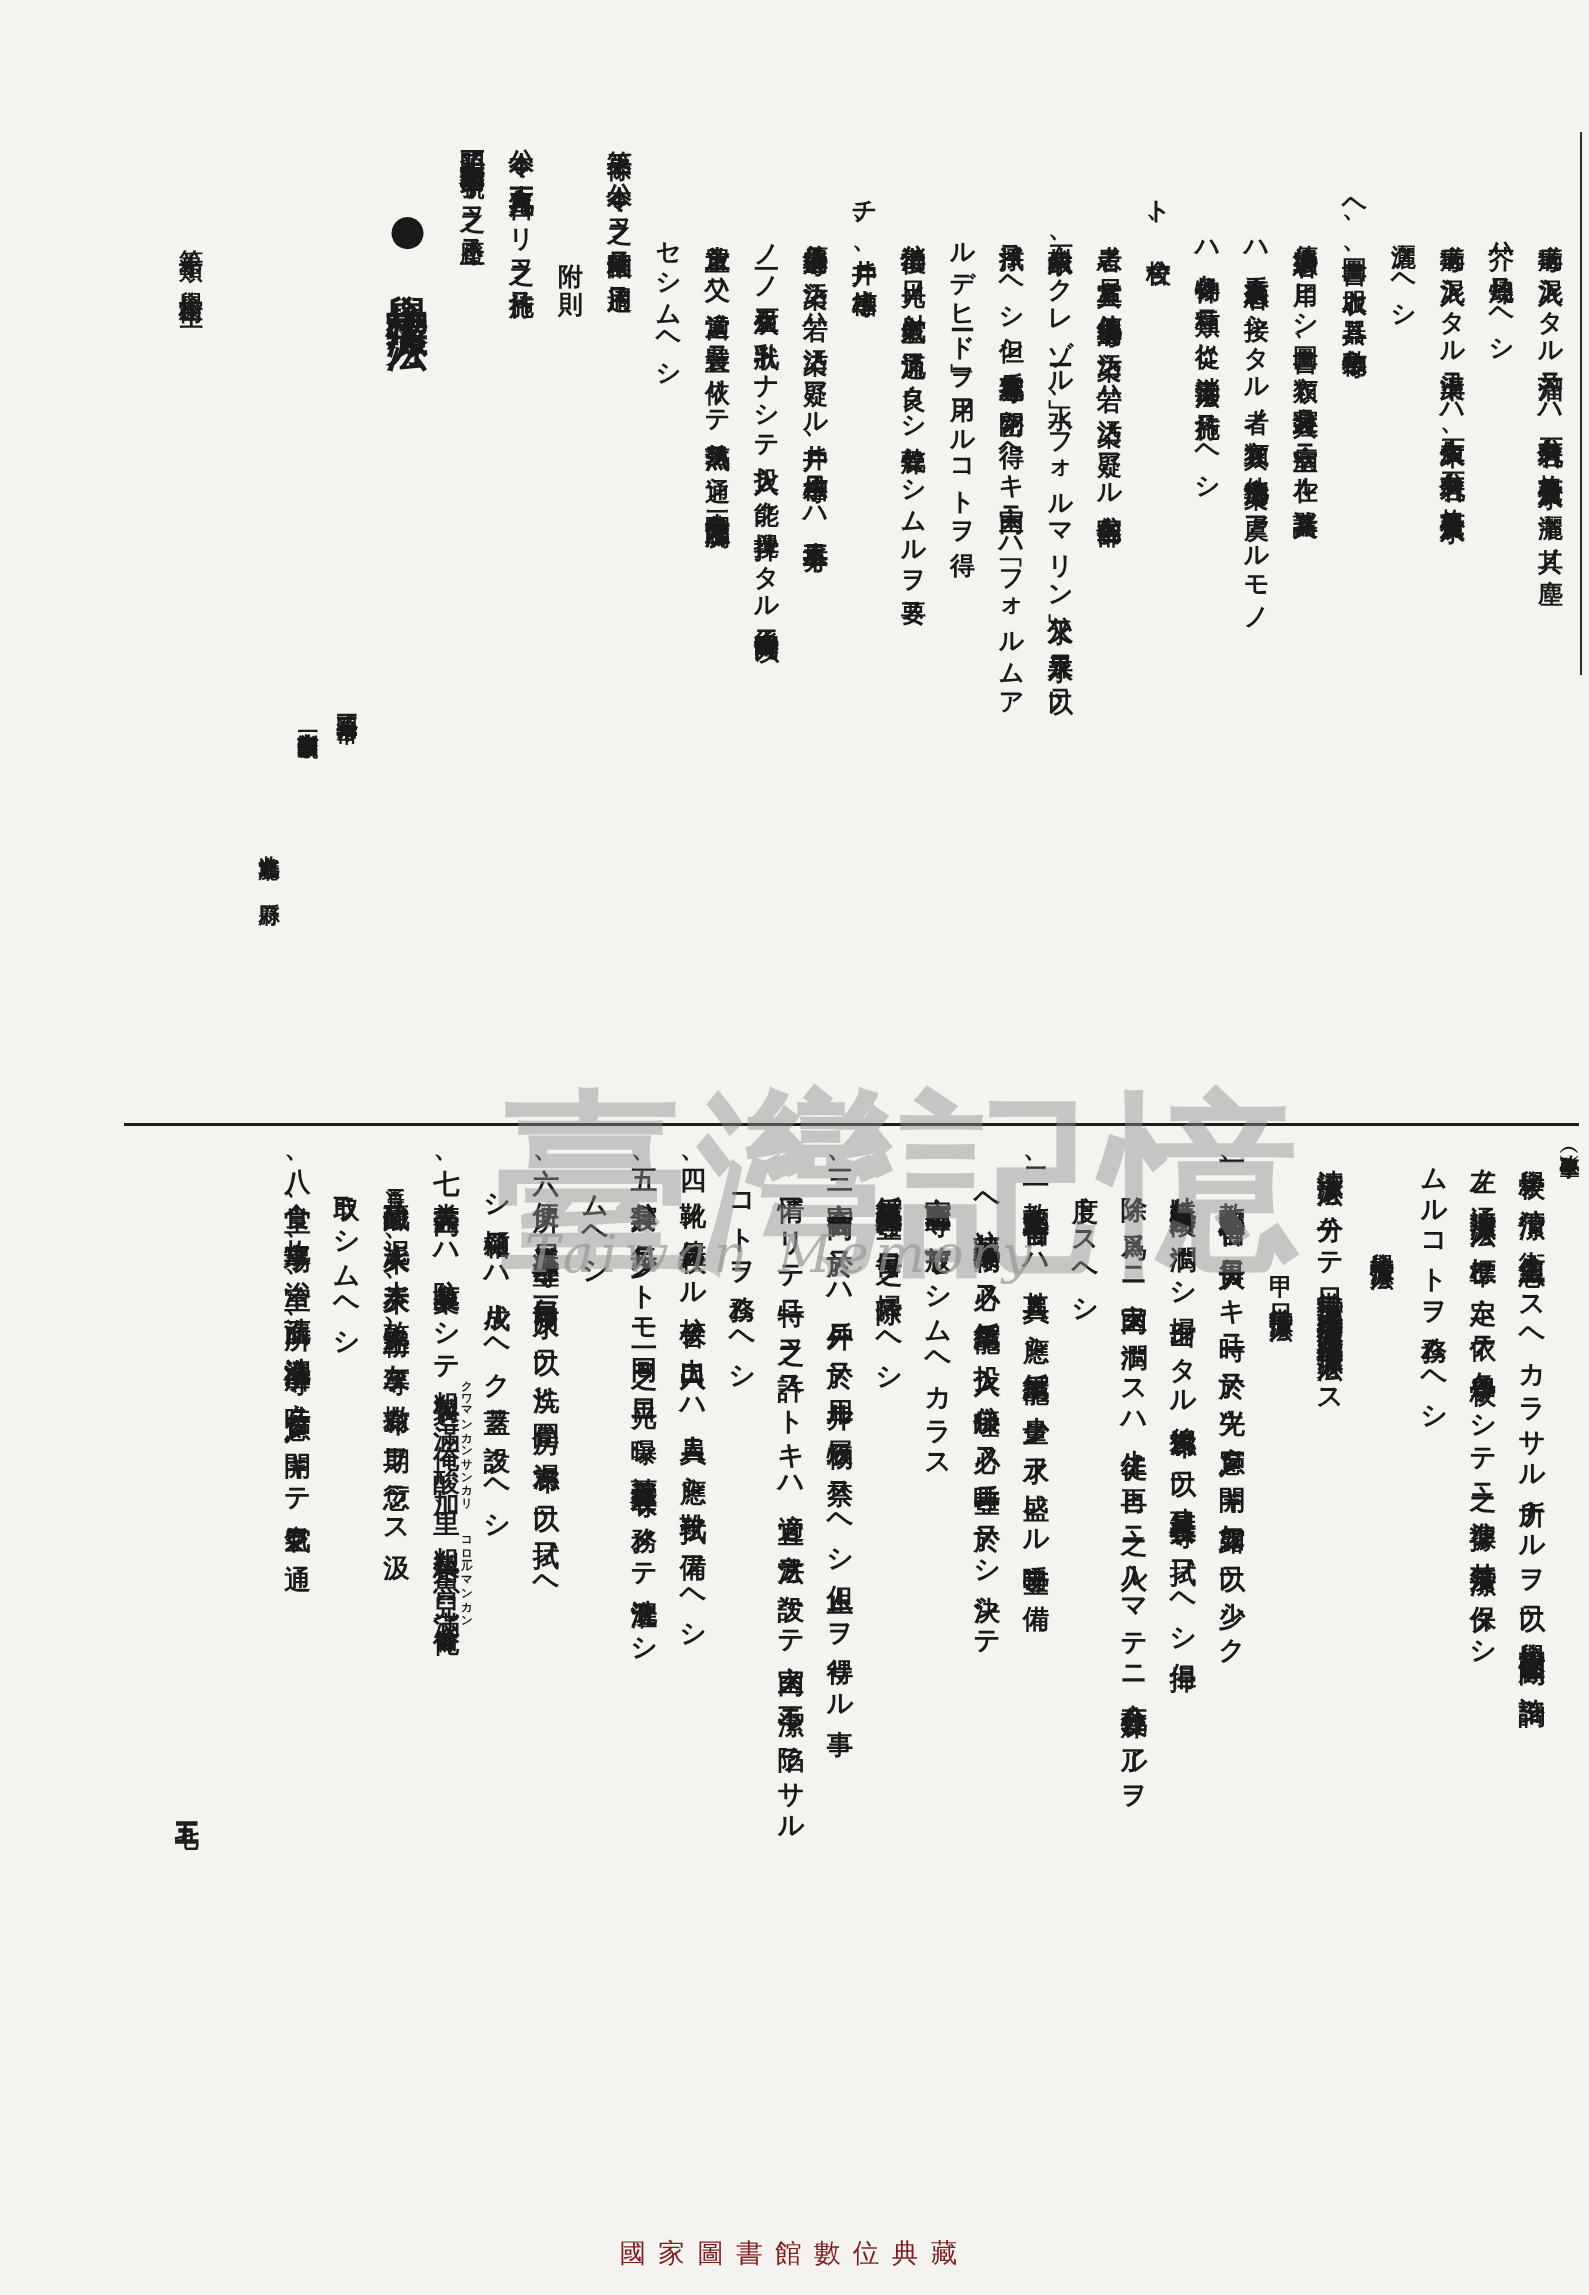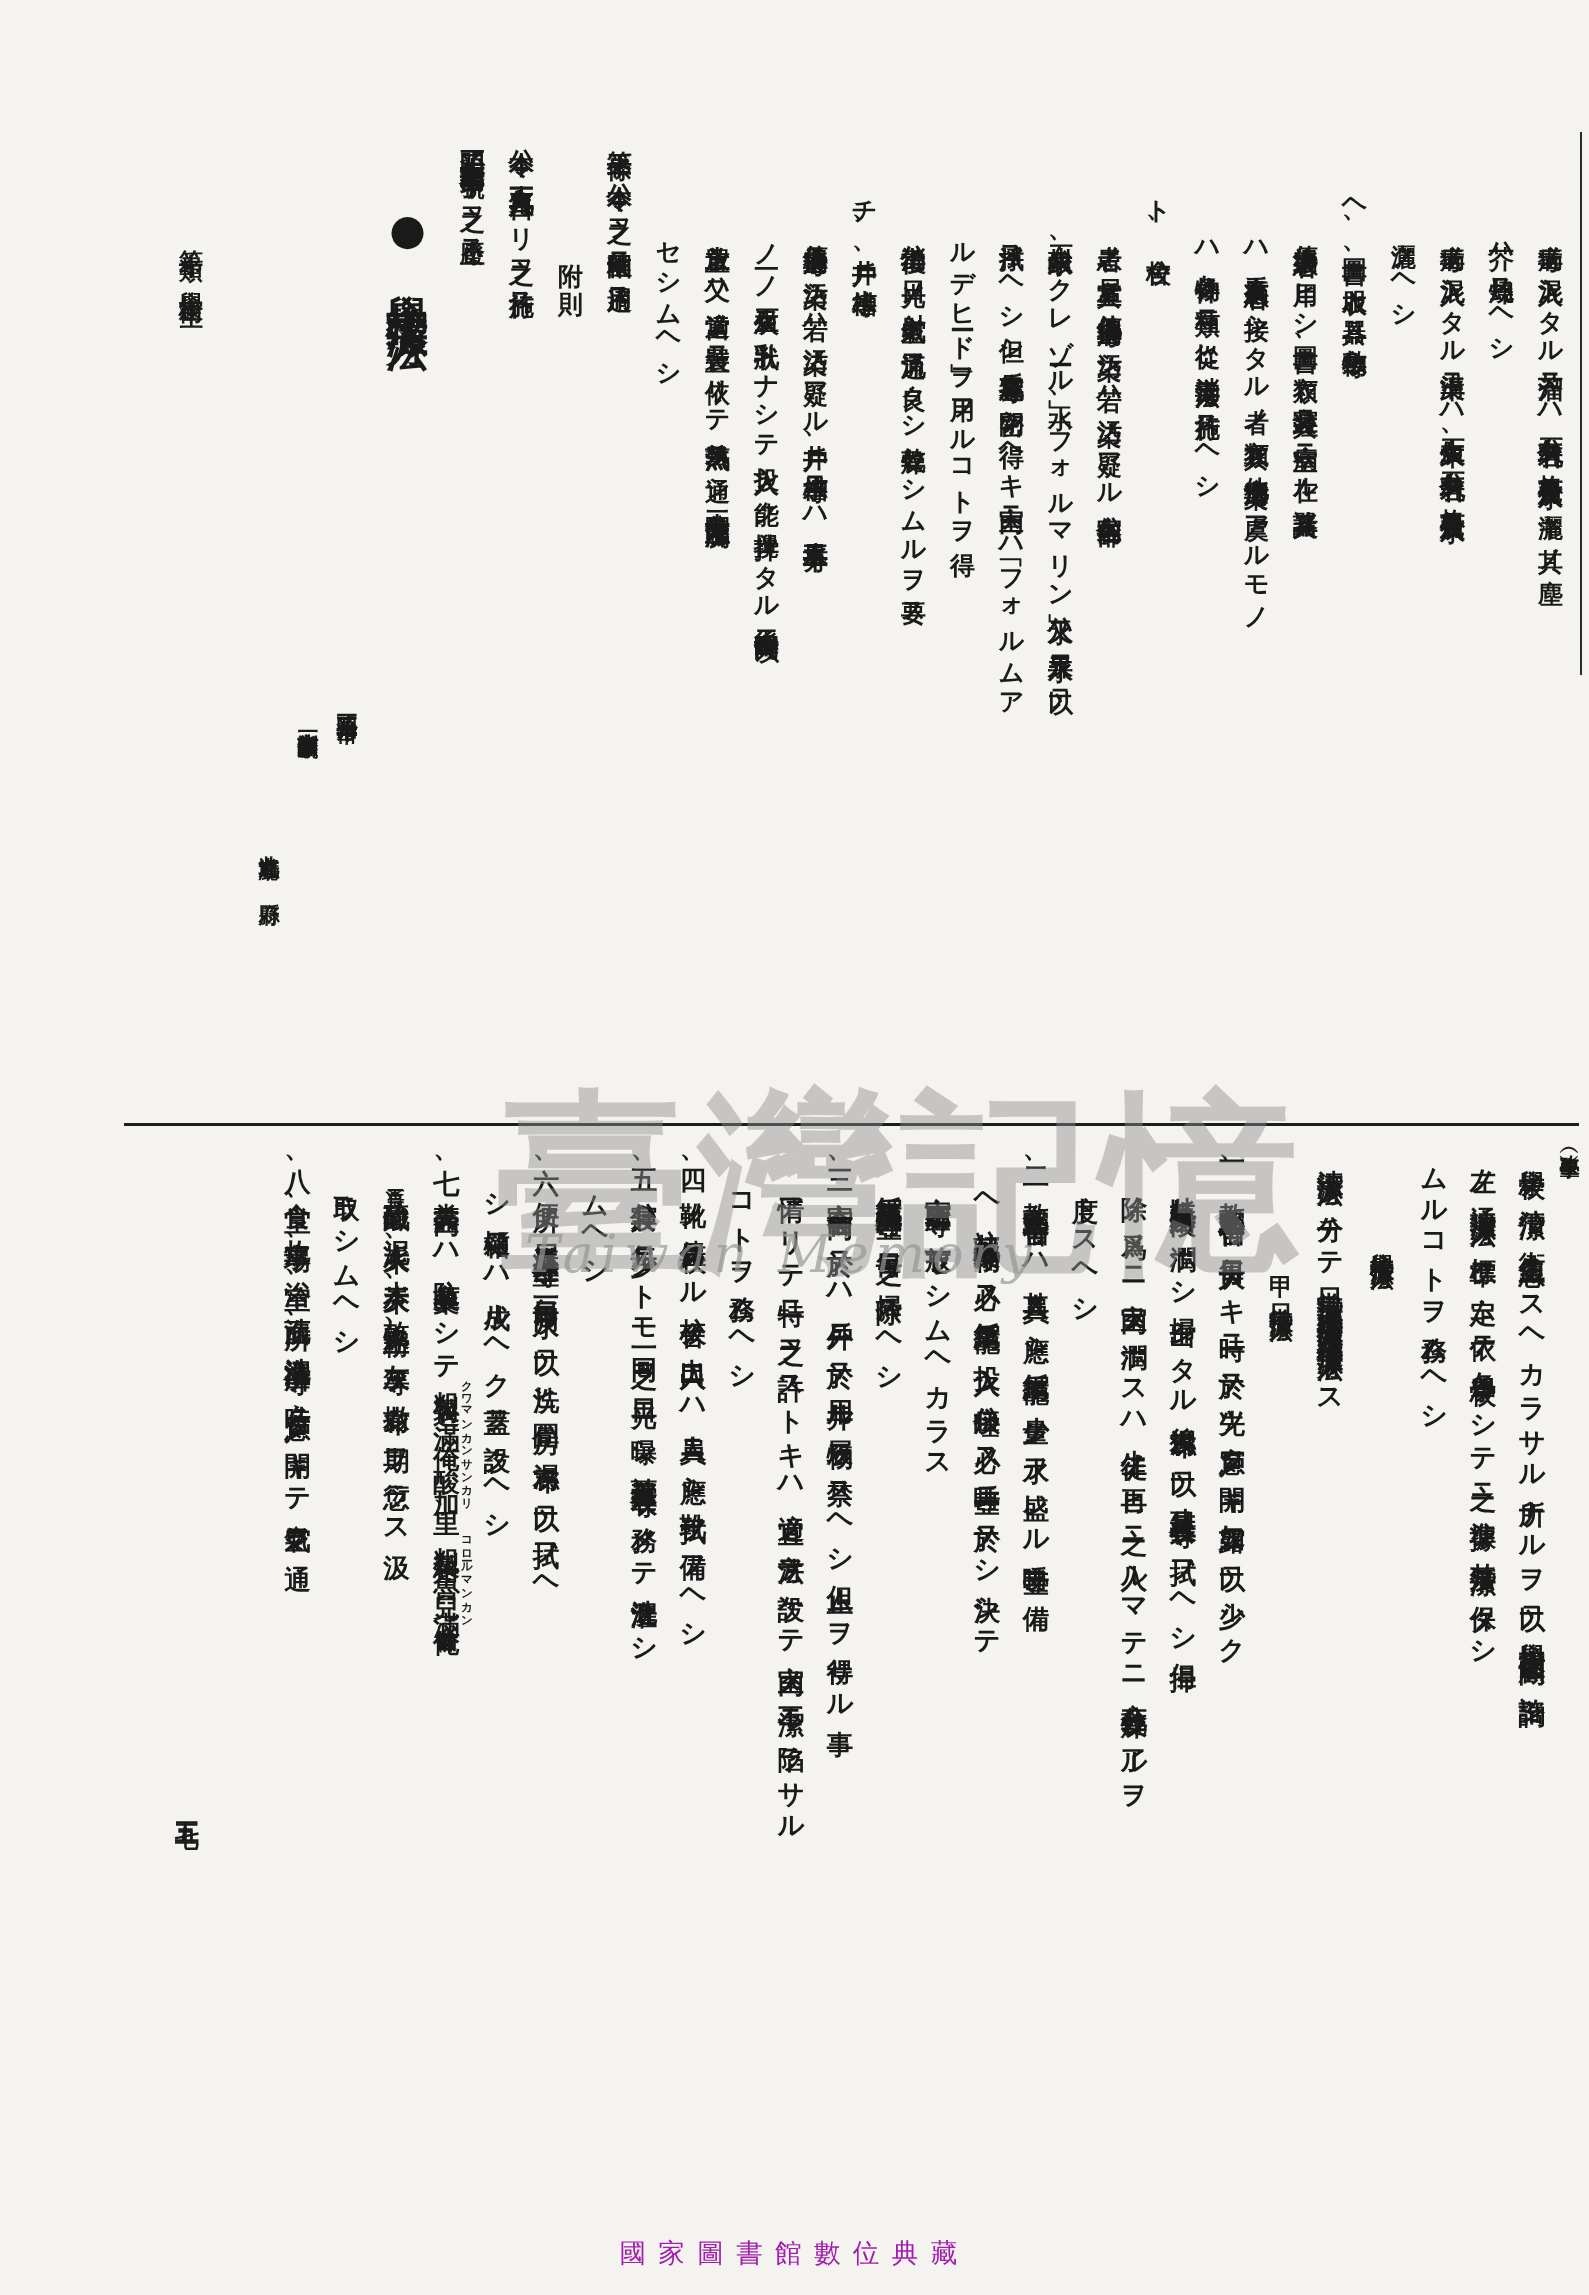--- a/index.html
+++ b/index.html
@@ -66,21 +66,21 @@
     position:absolute;left:124px;top:1123px;width:1455px;height:2.6px;
     background:#1c1c1c;z-index:2;
   }
   #margin-rule{
     position:absolute;right:7px;top:132px;width:1.8px;height:543px;
     background:#2a2a2a;z-index:2;
   }
   #footer{
     position:absolute;left:0;top:2235px;width:100%;
     text-align:center;font-size:26.5px;letter-spacing:12.4px;
-    color:#a21caf;z-index:2;
+    color:#7f1d1d;z-index:2;
   }
   
   #watermark-cjk{
     position:absolute;left:481px;top:1055px;
     font-size:194px;letter-spacing:8.8px;font-weight:700;
     color:rgba(143,143,143,0.45);
     z-index:3;pointer-events:none;margin-left:14px;
   }
   #watermark-latin{
     position:absolute;left:525px;top:1224px;

